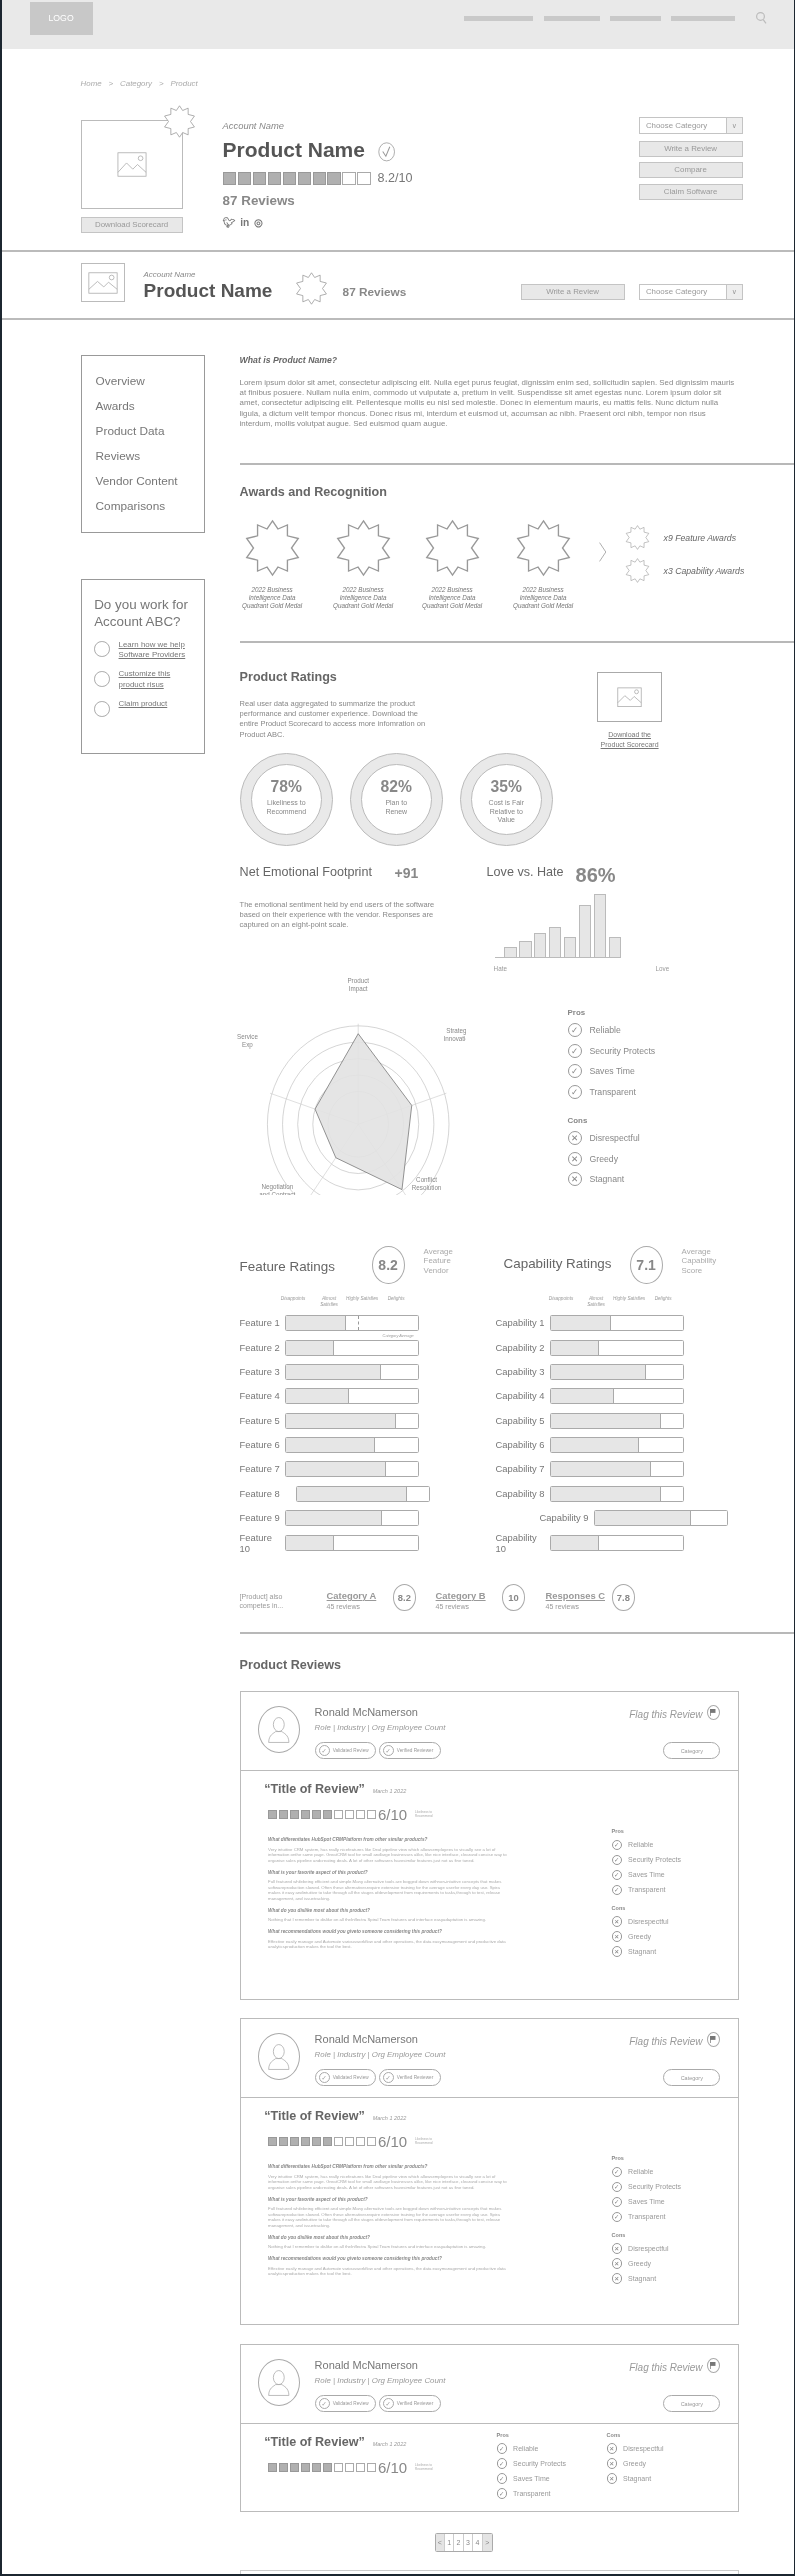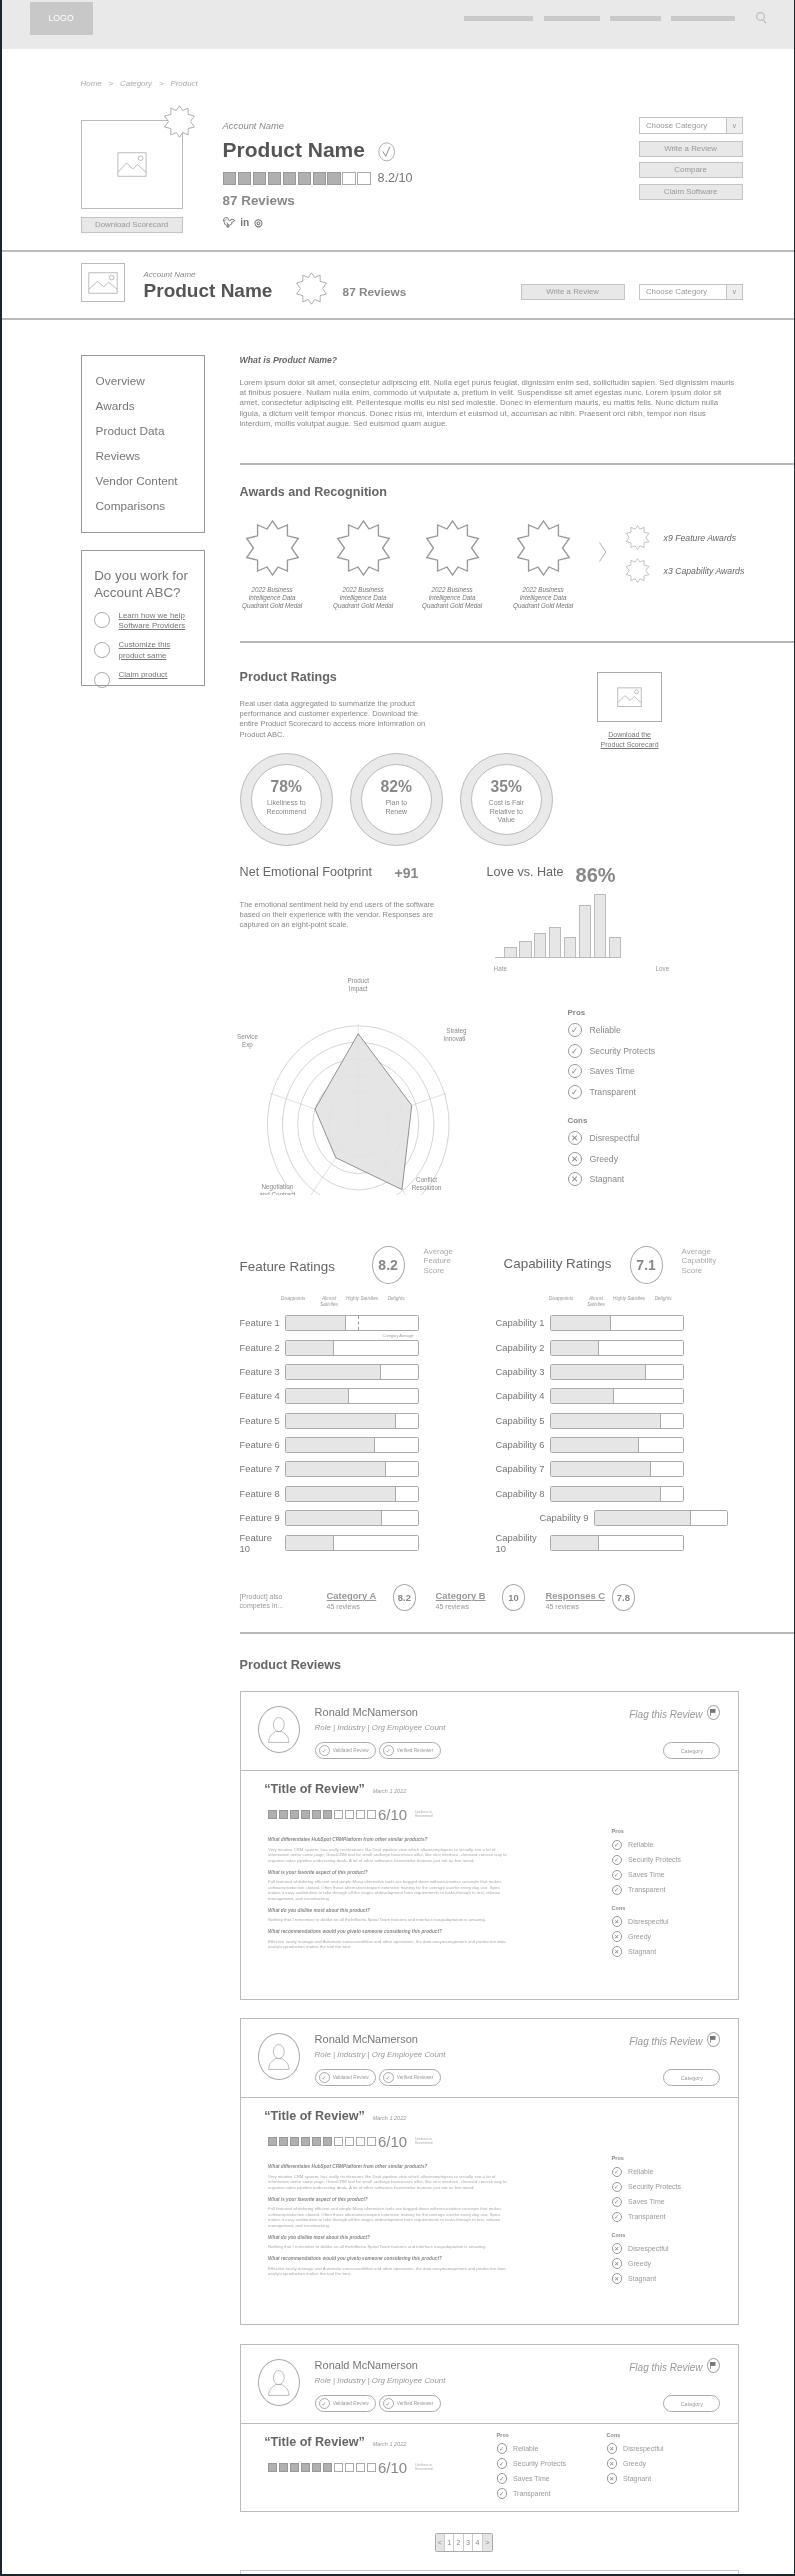--- a/index.html
+++ b/index.html
@@ -187,30 +187,30 @@
   <div class="rule" style="top:318px"></div>
 
   <div class="sidebox" style="top:355px;width:124px;height:178px;padding-top:12.6px" id="side-nav">
       <div class="side-item">Overview</div>
       <div class="side-item">Awards</div>
       <div class="side-item">Product Data</div>
       <div class="side-item">Reviews</div>
       <div class="side-item">Vendor Content</div>
       <div class="side-item">Comparisons</div>
     </div>
-  <div class="sidebox" style="top:550px;width:124px;height:136px">
+  <div class="sidebox" style="top:579px;width:124px;height:175px">
     <div class="work-title">Do you work for Account ABC?</div>
     <div id="work-links">
         <div class="work-link">
           <div class="circ"></div>
           <a style="width: 76px;">Learn how we help Software Providers</a>
         </div>
         <div class="work-link">
           <div class="circ"></div>
-          <a style="width: 76px;">Customize this product same</a>
+          <a style="width: 76px;">Customize this product risus</a>
         </div>
         <div class="work-link">
           <div class="circ"></div>
           <a style="width: 76px;">Claim product</a>
         </div>
       </div>
   </div>
 
   <div class="abs" style="left:238px;top:355px;font-size:8.7px;font-weight:bold;font-style:italic;color:#666">What is Product Name?</div>
   <div class="para" style="left:238px;top:378px;width:500px">Lorem ipsum dolor sit amet, consectetur adipiscing elit. Nulla eget purus feugiat, dignissim enim sed, sollicitudin sapien. Sed dignissim mauris at finibus posuere. Nullam nulla enim, commodo ut vulputate a, pretium in velit. Suspendisse sit amet egestas nunc. Lorem ipsum dolor sit amet, consectetur adipiscing elit. Pellentesque mollis eu nisl sed molestie. Donec in elementum mauris, eu mattis felis. Nunc dictum nulla ligula, a dictum velit tempor rhoncus. Donec risus mi, interdum et euismod ut, accumsan ac nibh. Praesent orci nibh, tempor non risus interdum, mollis volutpat augue. Sed euismod quam augue.</div>
@@ -371,21 +371,21 @@
         </div>
         <div class="pc-row">
           <div class="pc-ico">✕</div>
           <span class="pc-txt">Stagnant</span>
         </div>
       </div>
   </div>
 
   <div class="rt-title" style="left:238px;top:1259px">Feature Ratings</div>
   <div class="rt-circ" style="left:370px;top:1246px">8.2</div>
-  <div class="rt-cap" style="left:422px;top:1247px;width:39px">Average Feature Score</div>
+  <div class="rt-cap" style="left:422px;top:1247px;width:39px">Average Feature Vendor</div>
   <div id="feat-scale">
       <div class="scale-lbl" style="left: 275px; top: 1296px; width: 33px;">Disappoints</div>
       <div class="scale-lbl" style="left: 311px; top: 1296px; width: 33px;">Almost Satisfies</div>
       <div class="scale-lbl" style="left: 344px; top: 1296px; width: 33px;">Highly Satisfies</div>
       <div class="scale-lbl" style="left: 378px; top: 1296px; width: 33px;">Delights</div>
     </div>
   <div class="abs" style="left:381px;top:1333px;font-size:3.9px;font-style:italic;color:#999">Category Average</div>
   <div id="feat-rows">
       <div class="rt-row" style="left: 238px; top: 1315px;">
         <span class="rt-name" style="width: 45px;">Feature 1</span>
@@ -424,21 +424,21 @@
           <div class="rt-fill" style="width: 68%;"></div>
         </div>
       </div>
       <div class="rt-row" style="left: 238px; top: 1461px;">
         <span class="rt-name" style="width: 45px;">Feature 7</span>
         <div class="rt-track">
           <div class="rt-fill" style="width: 76%;"></div>
         </div>
       </div>
       <div class="rt-row" style="left: 238px; top: 1486px;">
-        <span class="rt-name" style="width: 45px;">Feature 8</span>
+        <span class="rt-name" style="width: 56px;">Feature 8</span>
         <div class="rt-track">
           <div class="rt-fill" style="width: 84%;"></div>
         </div>
       </div>
       <div class="rt-row" style="left: 238px; top: 1510px;">
         <span class="rt-name" style="width: 45px;">Feature 9</span>
         <div class="rt-track">
           <div class="rt-fill" style="width: 73%;"></div>
         </div>
       </div>

